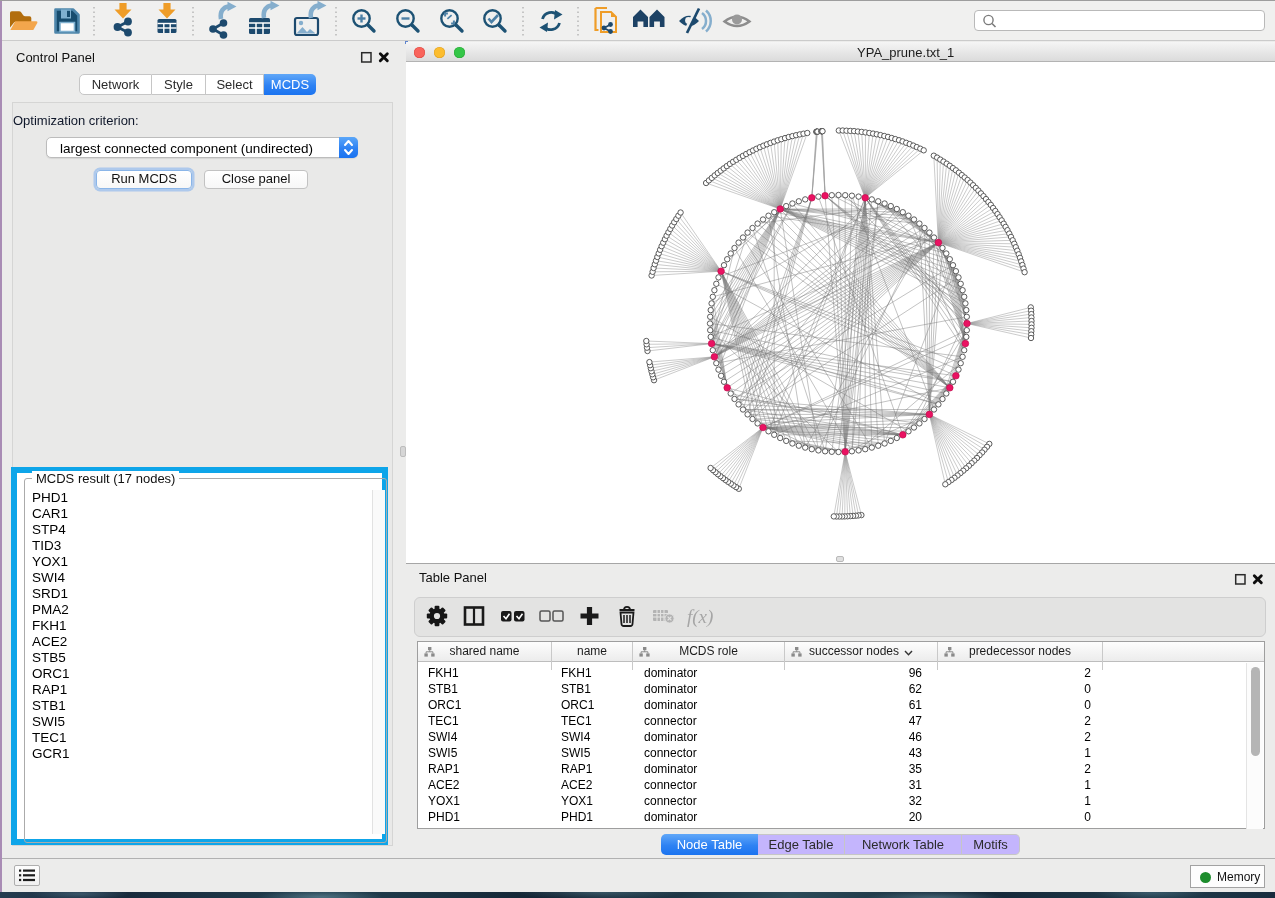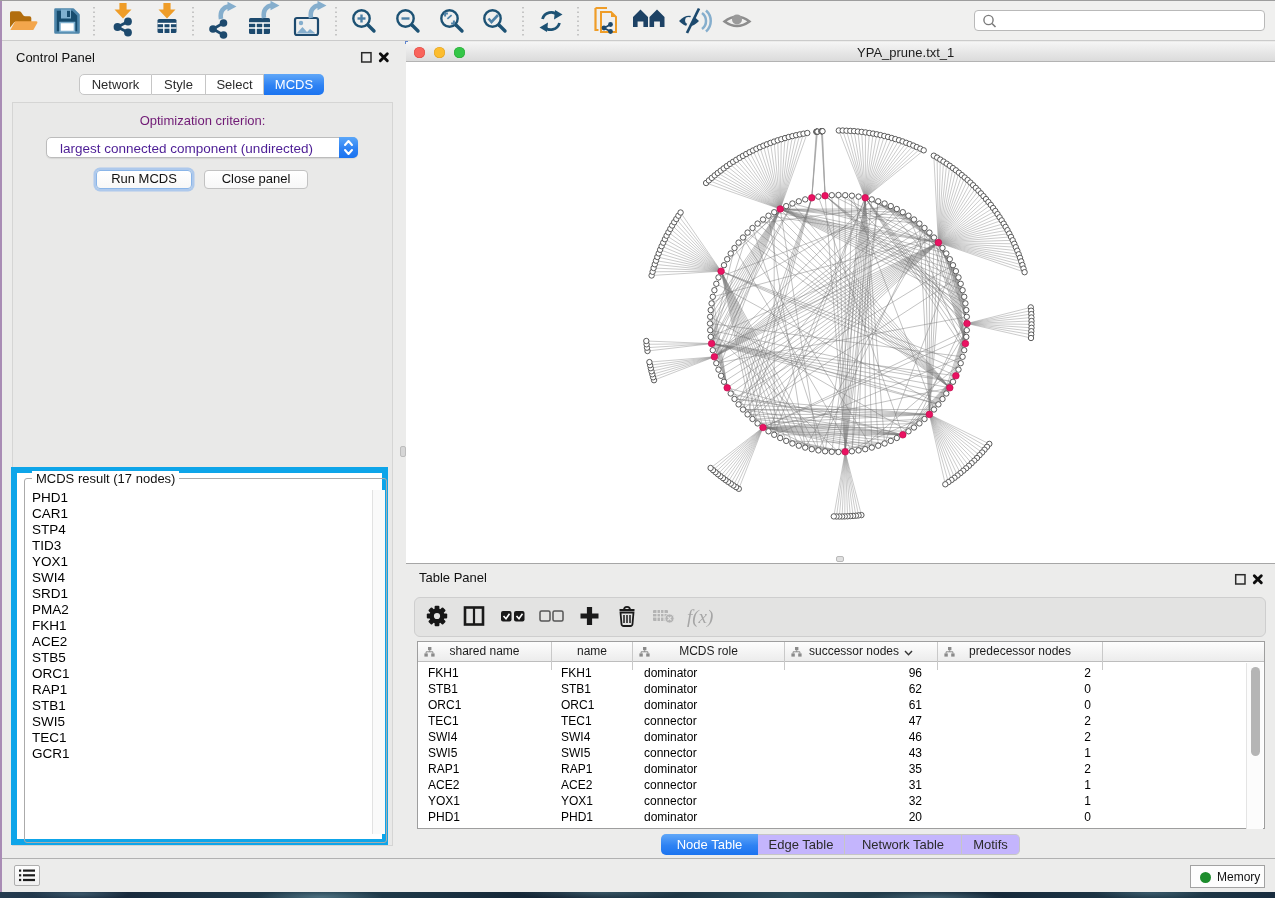--- a/index.html
+++ b/index.html
@@ -21,23 +21,23 @@
 #toolbar { left:2px; top:1px; width:1273px; height:40px; background:#f0f0ef; border-bottom:1px solid #cbcbcb; }
 #searchbox { left:974px; top:10px; width:291px; height:21px; background:#fff; border:1px solid #b9b9b9; border-radius:4px; }
 #ctrlpanel { left:2px; top:42px; width:403px; height:816px; background:#ececeb; border-right:1px solid #9a9a9a; }
 #cp-inner { position:absolute; left:6px; top:0; width:397px; height:816px; background:#ececeb; }
 #cp-title { position:absolute; left:8px; top:8px; font-size:13px; color:#111; }
 #seg-top { position:absolute; left:71px; top:32px; width:245px; height:21px; display:flex; font-size:13px; color:#2b2b2b; }
 #seg-top .seg { background:#fff; border:1px solid #c6c6c6; border-left:none; display:flex; align-items:center; justify-content:center; }
 #seg-top .seg:first-child { border-left:1px solid #c6c6c6; border-radius:5px 0 0 5px; }
 #seg-top .seg.sel { background:linear-gradient(180deg,#60a7f8 0%,#2e82f3 55%,#1b74f0 100%); border:none; color:#fff; border-radius:0 5px 5px 0; }
 #cp-content { position:absolute; left:4px; top:60px; width:381px; height:744px; background:#e9e9e8; border:1px solid #d5d5d4; }
-#optlabel { position:absolute; left:0; top:10px; width:100%; text-align:center; font-size:13px; color:#701a75; }
+#optlabel { position:absolute; left:0; top:10px; width:100%; text-align:left; font-size:13px; color:#0f172a; }
 #combo { position:absolute; left:33px; top:34px; width:312px; height:21px; background:#fff; border:1px solid #bcbcbc; border-radius:5px; box-shadow:0 1px 1px rgba(0,0,0,.08); }
-#combo .txt { position:absolute; left:13px; top:2.5px; font-size:13.5px; color:#4c1d95; }
+#combo .txt { position:absolute; left:13px; top:2.5px; font-size:13.5px; color:#000000; }
 #combo .cap { position:absolute; right:-1px; top:-1px; width:19px; height:21px; border-radius:0 5px 5px 0; background:linear-gradient(180deg,#5ba7f9 0%,#2d81f3 55%,#1a73f1 100%); }
 .btn { position:absolute; height:19px; background:linear-gradient(180deg,#ffffff,#f7f7f7); border:1px solid #c2c2c2; border-radius:4px; font-size:13px; color:#111; text-align:center; }
 #btn-run { left:83px; top:67px; width:96px; line-height:16px; border-color:#8ab5e8; box-shadow:0 0 0 2.5px rgba(116,169,240,.5); }
 #btn-close { left:191px; top:67px; width:104px; line-height:16px; }
 #mcds-box { position:absolute; left:-2px; top:364px; width:377px; height:378px; background:#fff; border:6px solid #0ea5e9; }
 #mcds-fs { position:absolute; left:7px; top:5px; width:363px; height:365px; border:1px solid #ababab; border-radius:3px; }
 #mcds-legend { position:absolute; left:7px; top:-8px; background:#fff; padding:0 4px; font-size:13px; color:#111; }
 #mcds-list { position:absolute; left:7px; top:11px; width:330px; font-size:13.5px; color:#000; line-height:16px; }
 #mcds-scroll { position:absolute; right:1px; top:11px; width:13px; height:344px; background:#fafafa; border-left:1px solid #e2e2e2; }
 #netwin { left:406px; top:42px; width:869px; height:521px; background:#fff; }
@@ -219,21 +219,21 @@
         <rect x="1.7" y="1.7" width="9.3" height="9.3" fill="none" stroke="#2a2a2a" stroke-width="1.5"></rect>
         <g transform="translate(18.5,0)" stroke="#0d0d0d" stroke-width="2.9" stroke-linecap="round">
           <line x1="1.8" y1="2.8" x2="8.8" y2="9.8"></line>
           <line x1="8.8" y1="2.8" x2="1.8" y2="9.8"></line>
         </g>
       </svg>
     <div id="seg-top">
       <div class="seg" style="width:73px">Network</div>
       <div class="seg" style="width:54px">Style</div>
       <div class="seg" style="width:58px">Select</div>
-      <div class="seg sel" style="width:60px">MCDS</div>
+      <div class="seg sel" style="width:52px">MCDS</div>
     </div>
     <div id="cp-content">
       <div id="optlabel">Optimization criterion:</div>
       <div id="combo">
         <div class="txt">largest connected component (undirected)</div>
         <div class="cap">
             <svg width="19" height="21" viewBox="0 0 19 21" style="position:absolute;left:0;top:0">
               <g stroke="#fff" stroke-width="2" fill="none" stroke-linecap="round" stroke-linejoin="round">
                 <path d="M6,8 L9.5,4 L13,8"></path>
                 <path d="M6,13 L9.5,17 L13,13"></path>

